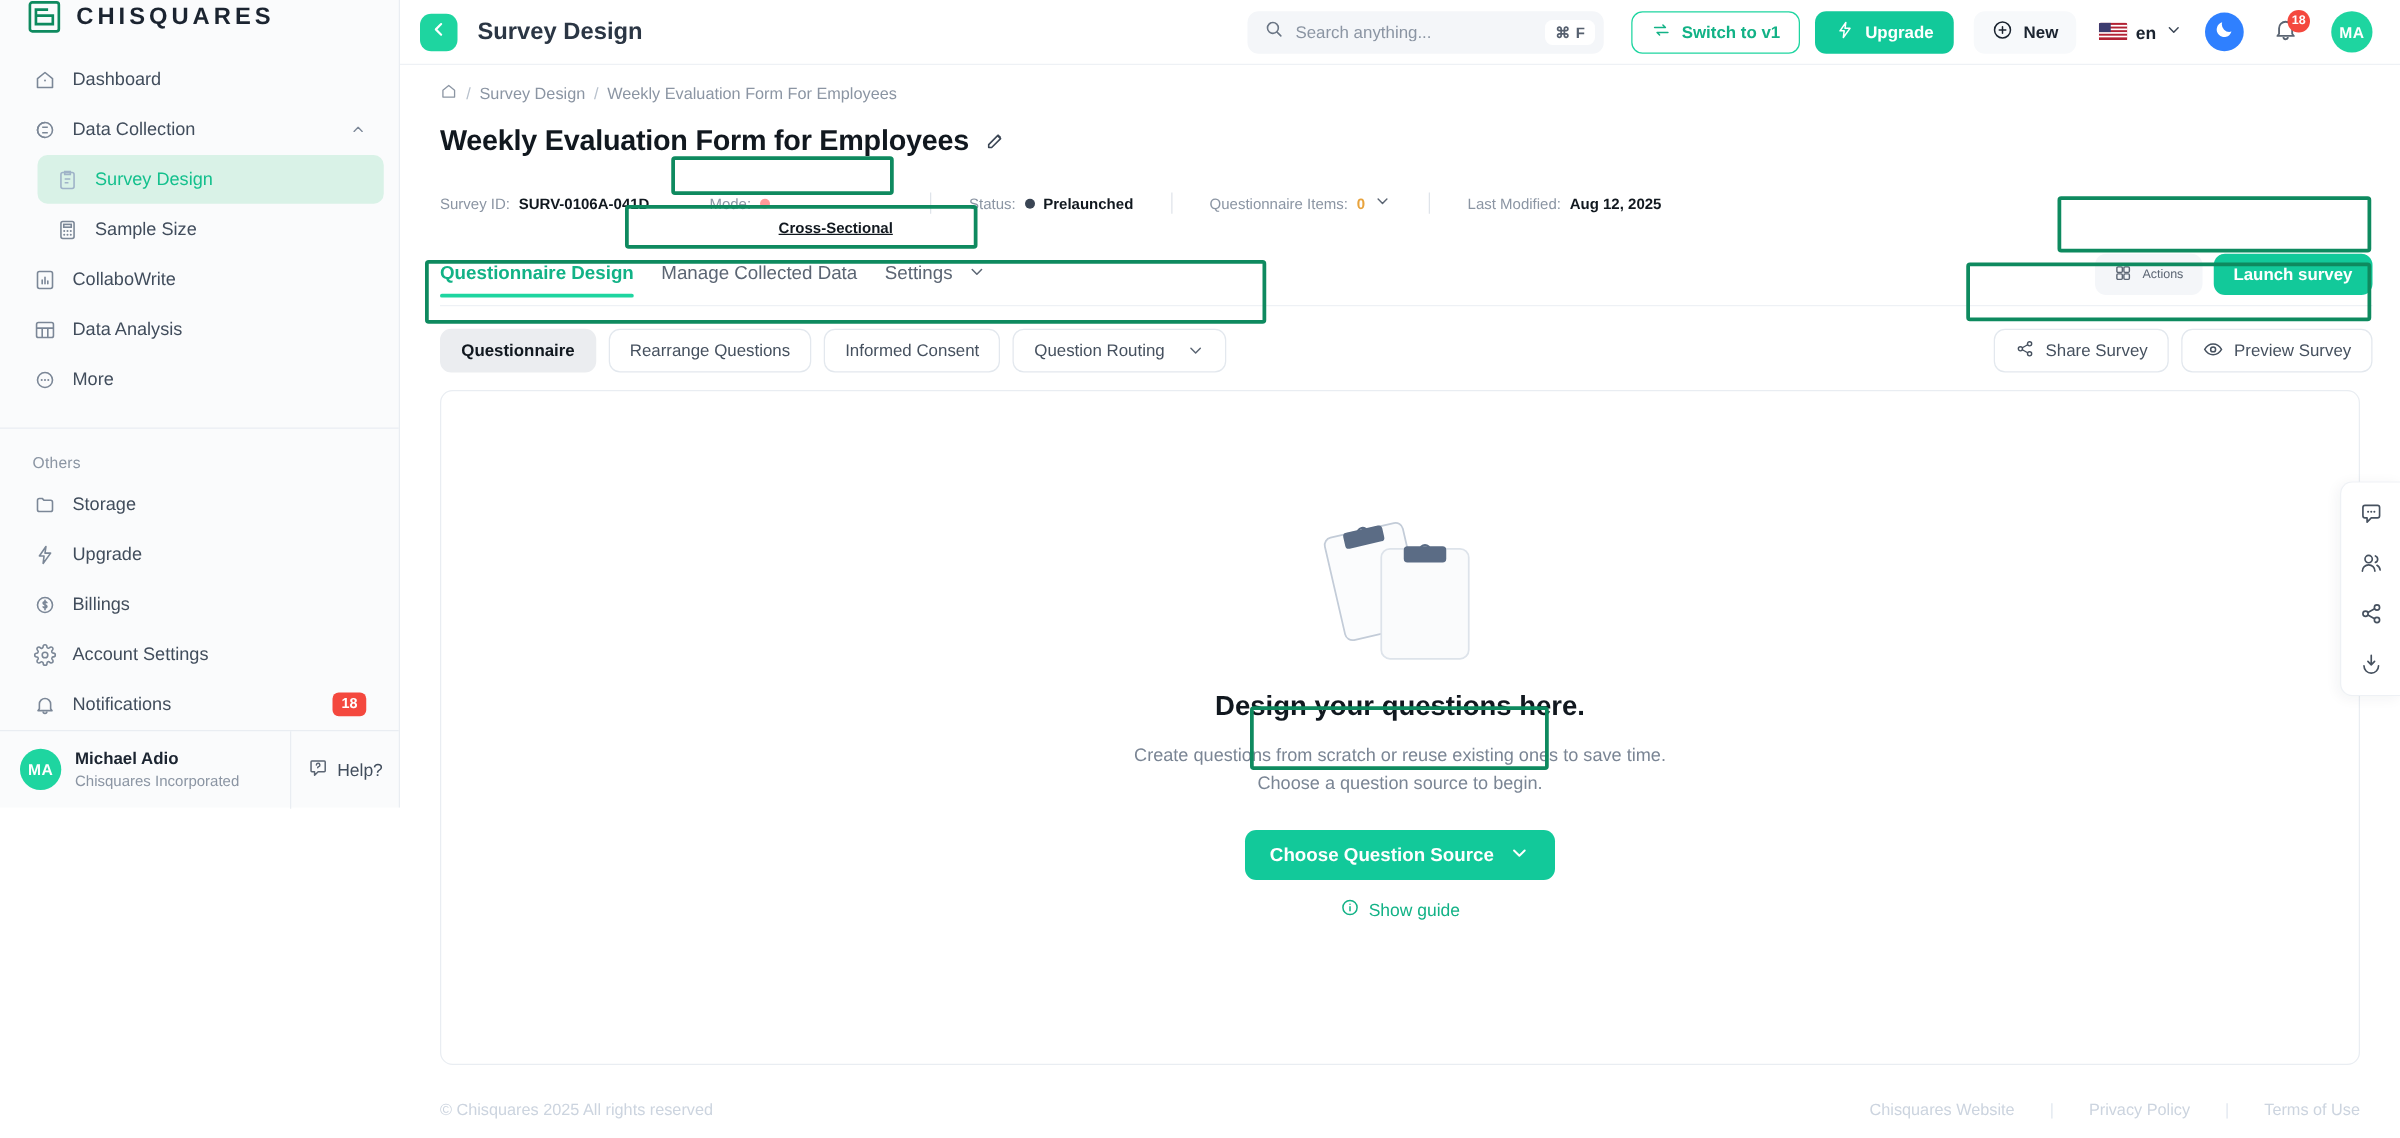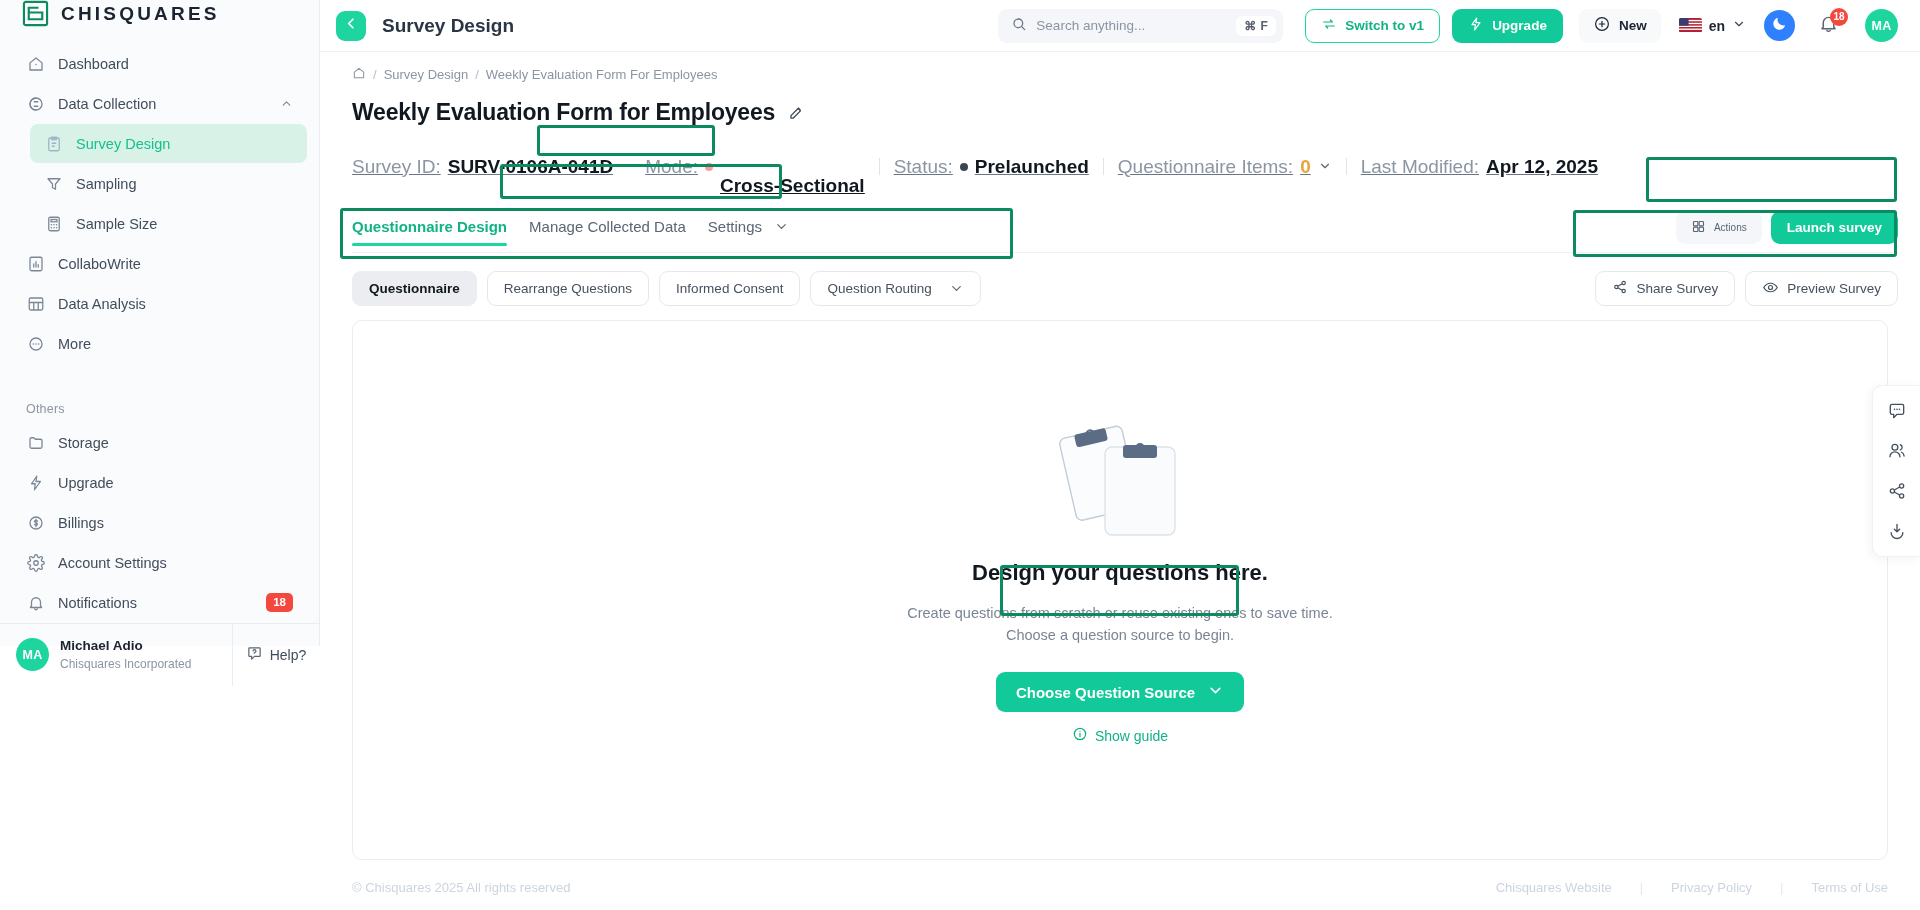--- a/index.html
+++ b/index.html
@@ -130,22 +130,22 @@
   .content { flex: 1; padding: 0 22px; overflow: hidden; position: relative; }
   .breadcrumb { display: flex; align-items: center; gap: 7px; font-size: 13px; color: #8b95a3; padding: 14px 0 0 10px; }
   .breadcrumb .crumb { cursor: pointer; }
   .breadcrumb .sep { color: #b7c0cc; }
 
   .title-row { display: flex; align-items: center; gap: 12px; padding: 16px 0 0 10px; }
   .survey-title { font-size: 23px; font-weight: 700; color: #11181f; letter-spacing: -.2px; }
   .edit-icon { cursor: pointer; display: flex; }
 
   .meta-row {
-    display: flex; align-items: center; font-size: 19px; color: #6b7685;
-    padding: 10px 0 0 10px; gap: 0; text-decoration: underline;
+    display: flex; align-items: center; font-size: 12px; color: #6b7685;
+    padding: 10px 0 0 10px; gap: 16px;
   }
   .meta-item { display: flex; align-items: center; gap: 7px; padding: 0 14px; }
   .meta-item:first-child { padding-left: 0; }
   .meta-label { color: #8b95a3; }
   .meta-value { color: #11181f; font-weight: 700; }
   .meta-divider { width: 1px; height: 17px; background: #dfe4ea; }
   .dot { width: 8px; height: 8px; border-radius: 50%; display: inline-block; }
   .u-link { text-decoration: underline; color: #11181f; font-weight: 600; cursor: pointer; margin-top: 39px; }
 
   
@@ -278,28 +278,20 @@
                 <rect x="5" y="4" width="14" height="17" rx="2"></rect>
                 <path d="M9 3h6v3H9z"></path>
                 <path d="M9 11h6M9 15h4"></path>
               </svg>
           </span>
           <span>Survey Design</span>
         </div>
         <div class="nav-item">
           <span class="ico">
             <svg viewBox="0 0 24 24" fill="none" stroke="#7b8797" stroke-width="1.7">
-                <path d="M4 5h16l-6 7v7l-4-2v-5z" stroke-linejoin="round"></path>
-              </svg>
-          </span>
-          <span>Sampling</span>
-        </div>
-        <div class="nav-item">
-          <span class="ico">
-            <svg viewBox="0 0 24 24" fill="none" stroke="#7b8797" stroke-width="1.7">
                 <rect x="5" y="3" width="14" height="18" rx="2"></rect>
                 <rect x="8" y="6" width="8" height="3"></rect>
                 <path d="M8.5 13h0M12 13h0M15.5 13h0M8.5 17h0M12 17h0M15.5 17h0" stroke-linecap="round" stroke-width="2.2"></path>
               </svg>
           </span>
           <span>Sample Size</span>
         </div>
       </div>
 
       <div class="nav-item">
@@ -541,21 +533,21 @@
           <span style="color:#e8a33d;font-weight:700;">0</span>
           <span>
             <svg width="14" height="14" viewBox="0 0 24 24" fill="none" stroke="#5b6573" stroke-width="2">
                 <path d="m6 9 6 6 6-6" stroke-linecap="round" stroke-linejoin="round"></path>
               </svg>
           </span>
         </div>
         <div class="meta-divider"></div>
         <div class="meta-item">
           <span class="meta-label">Last Modified:</span>
-          <span class="meta-value">Apr 12, 2025</span>
+          <span class="meta-value">Aug 12, 2025</span>
         </div>
       </div>
 
       <div class="tabs-row">
         <div class="tab-main active">
           <span>Questionnaire Design</span>
         </div>
         <div class="tab-main">
           <span>Manage Collected Data</span>
         </div>

